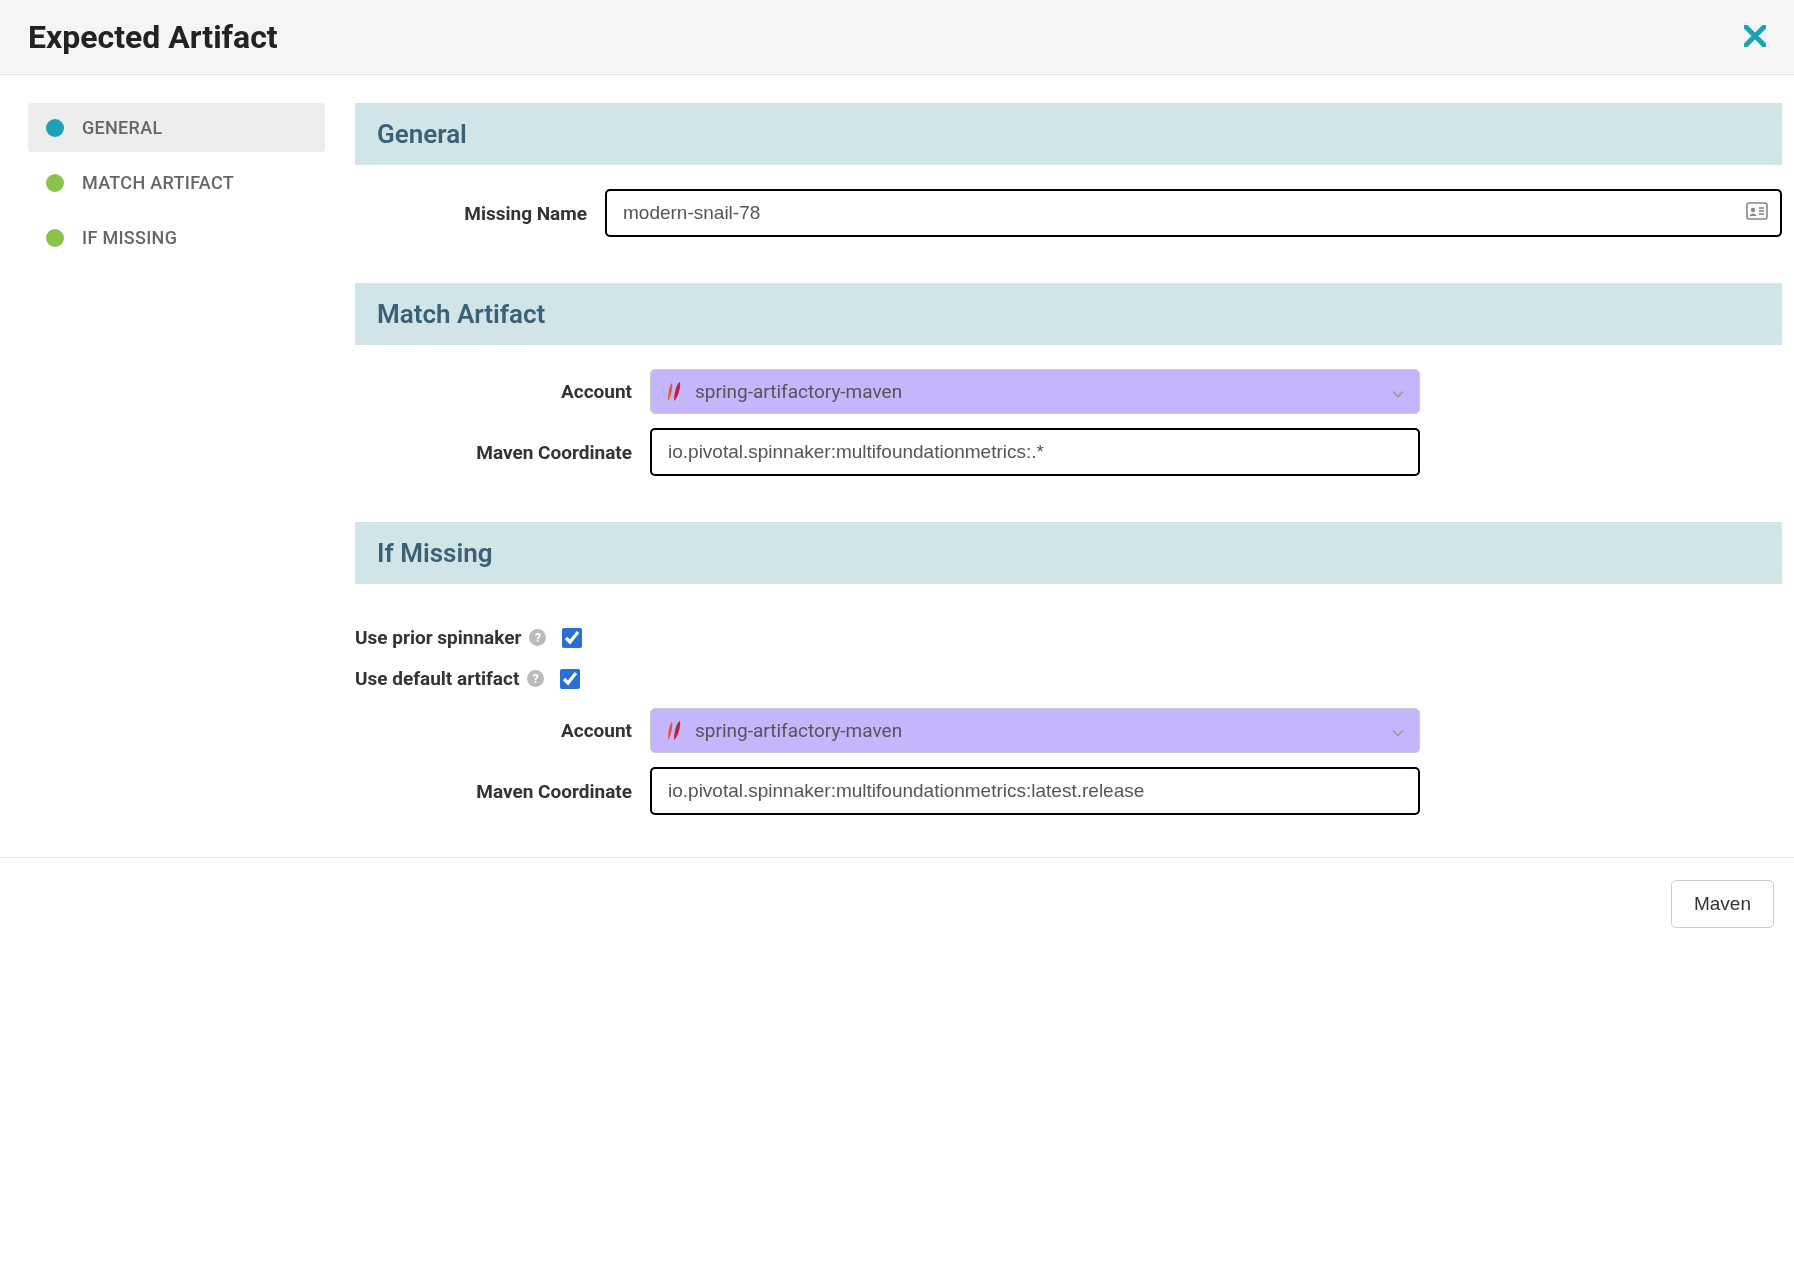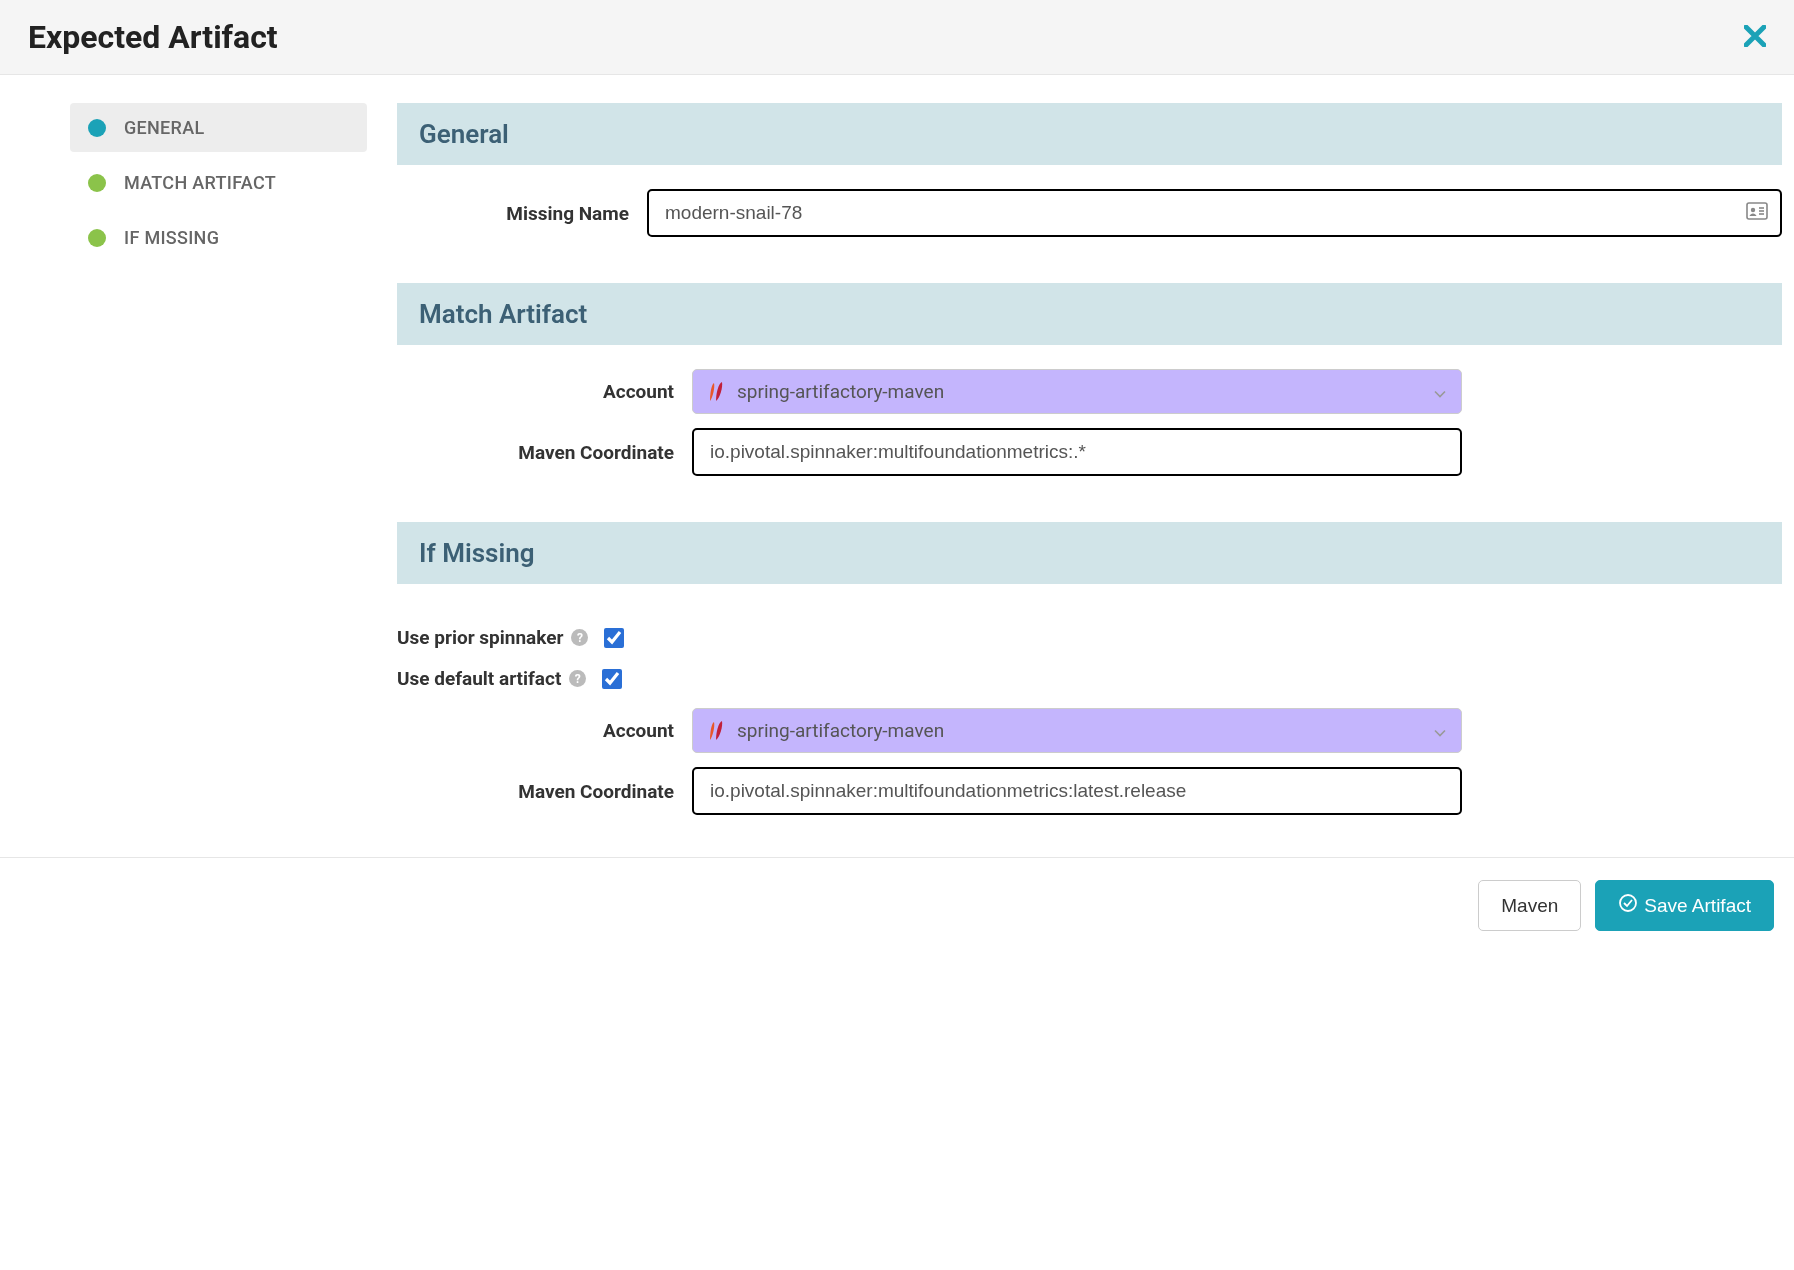--- a/index.html
+++ b/index.html
@@ -26,21 +26,20 @@
     color: #1ba2b7;
     font-size: 30px;
     font-weight: bold;
     cursor: pointer;
     line-height: 1;
   }
   .modal-body {
     display: flex;
     padding: 0;
     min-height: 700px;
-    margin-left: 42px;
   }
   .sidebar {
     width: 355px;
     padding: 28px 30px 28px 28px;
   }
   .sidebar-item {
     display: flex;
     align-items: center;
     padding: 14px 18px;
     border-radius: 4px;
@@ -323,22 +322,13 @@
       <div class="form-control-wrap narrow-input">
         <input class="input-text" type="text" style="" value="io.pivotal.spinnaker:multifoundationmetrics:latest.release">
       </div>
     </div>
 
   </div>
 </div>
 
 <div class="modal-footer">
   <button class="btn btn-default">Maven</button>
-  <button class="btn btn-primary">
-    <span>
-      <svg width="20" height="20" viewBox="0 0 20 20" fill="none" stroke="#fff" stroke-width="1.8">
-        <circle cx="10" cy="10" r="8"></circle>
-        <path d="M6 10 L9 13 L14 7"></path>
-      </svg>
-    </span>
-    <span>Save Artifact</span>
-  </button>
 </div>
 
 </body></html>

